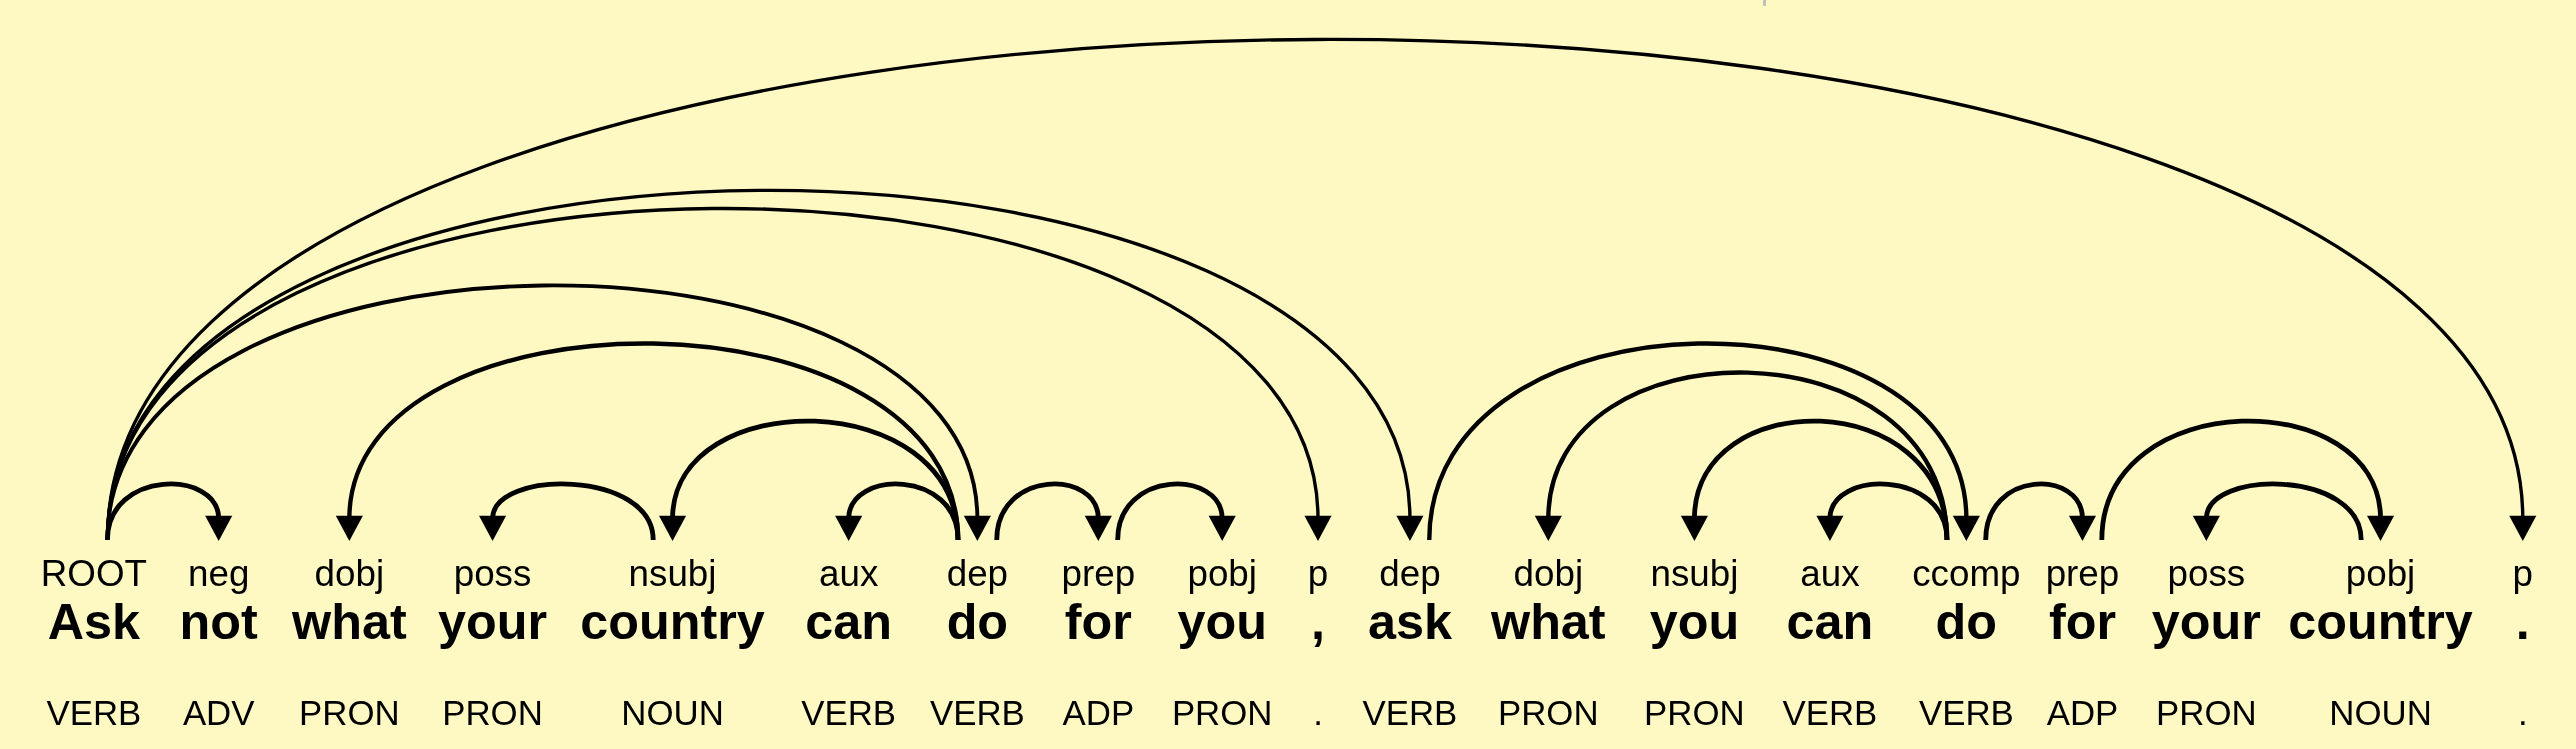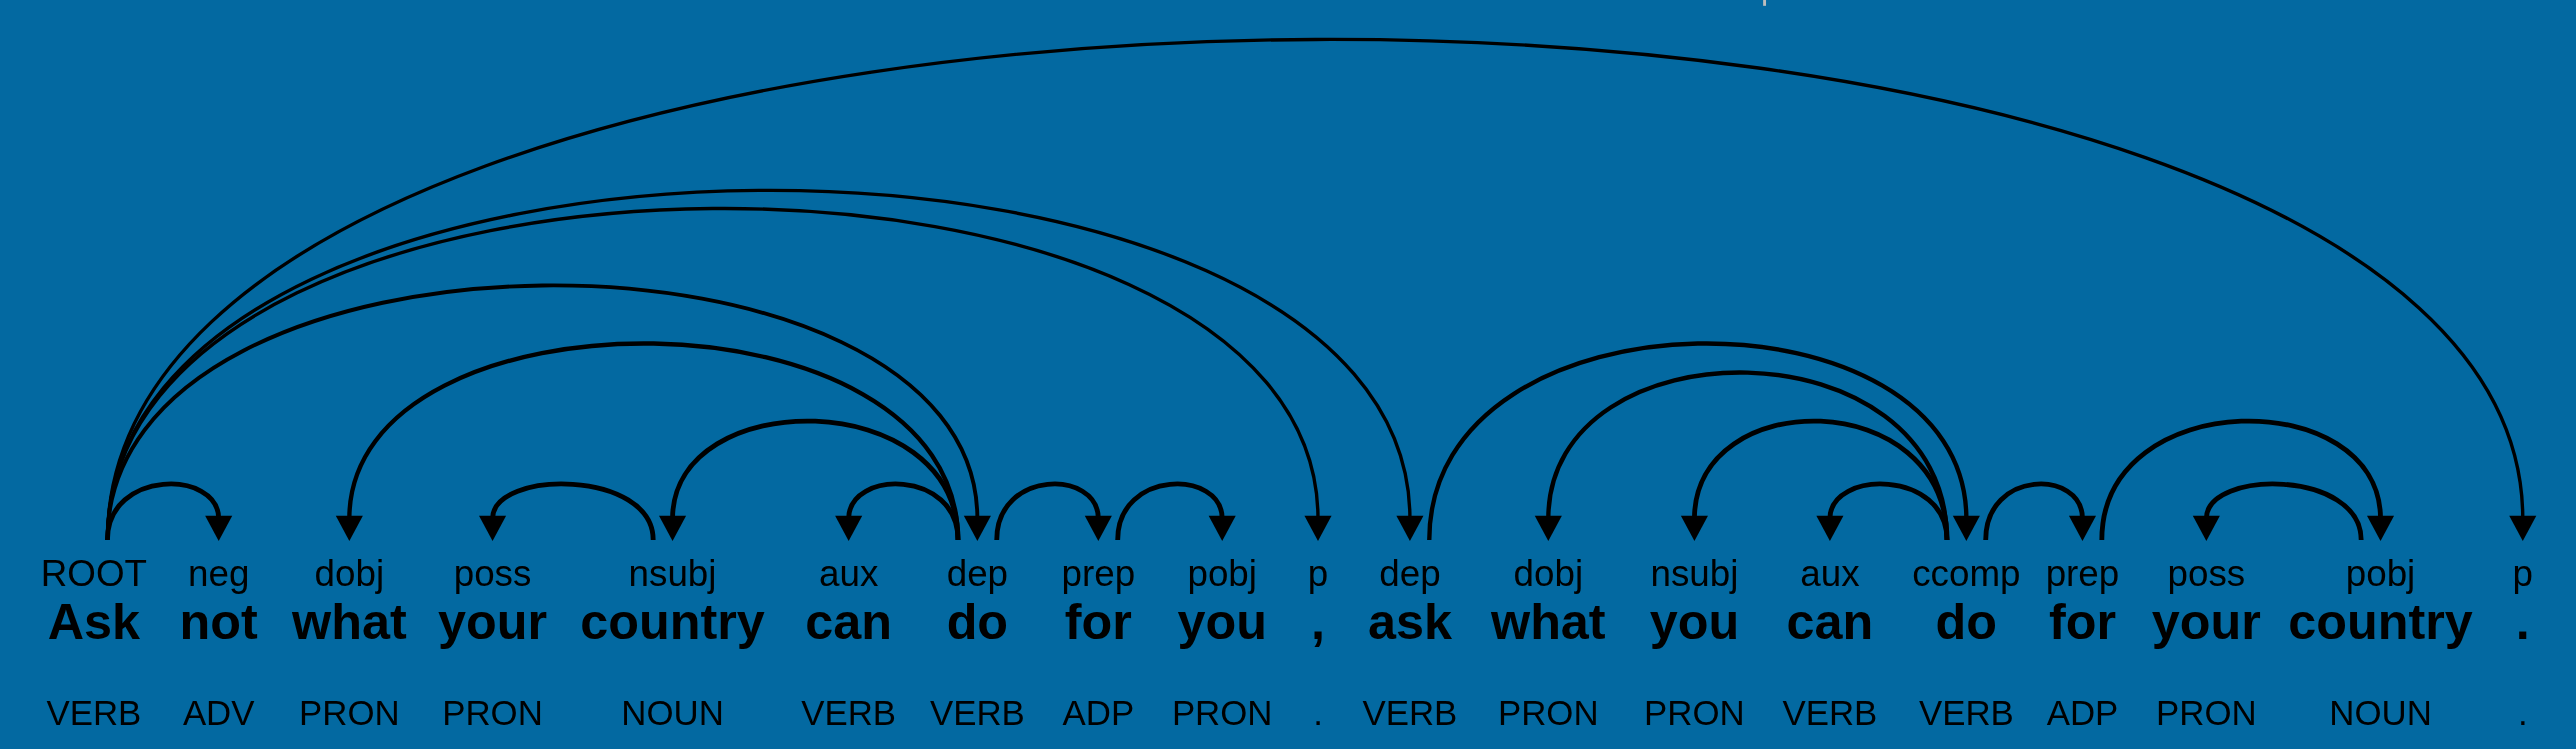--- a/index.html
+++ b/index.html
@@ -3,21 +3,21 @@
 <meta charset="utf-8">
 <style>
   html, body {
     margin: 0;
     padding: 0;
     background: #ffffff;
   }
   .figure-stage {
     width: 2576px;
     height: 750px;
-    background: #0369a1;
+    background: #fef9c3;
     position: relative;
     overflow: hidden;
   }
   svg {
     display: block;
     font-family: "Liberation Sans", sans-serif;
   }
   text {
     fill: #000000;
   }

